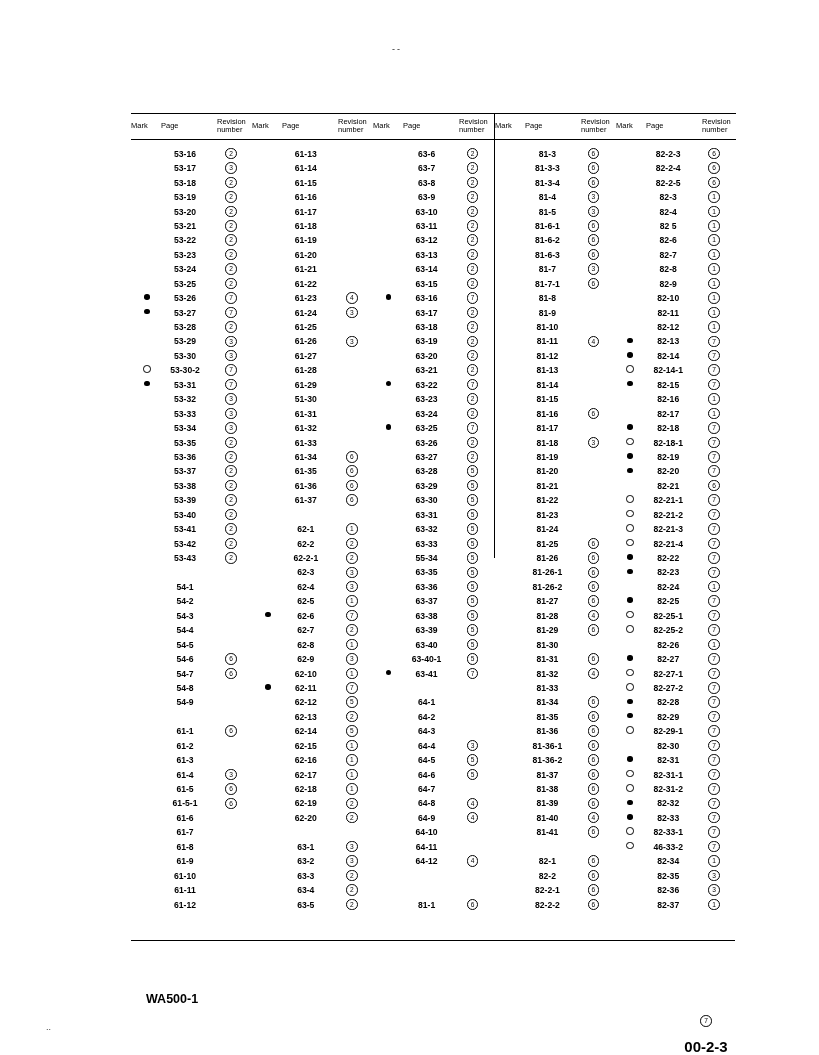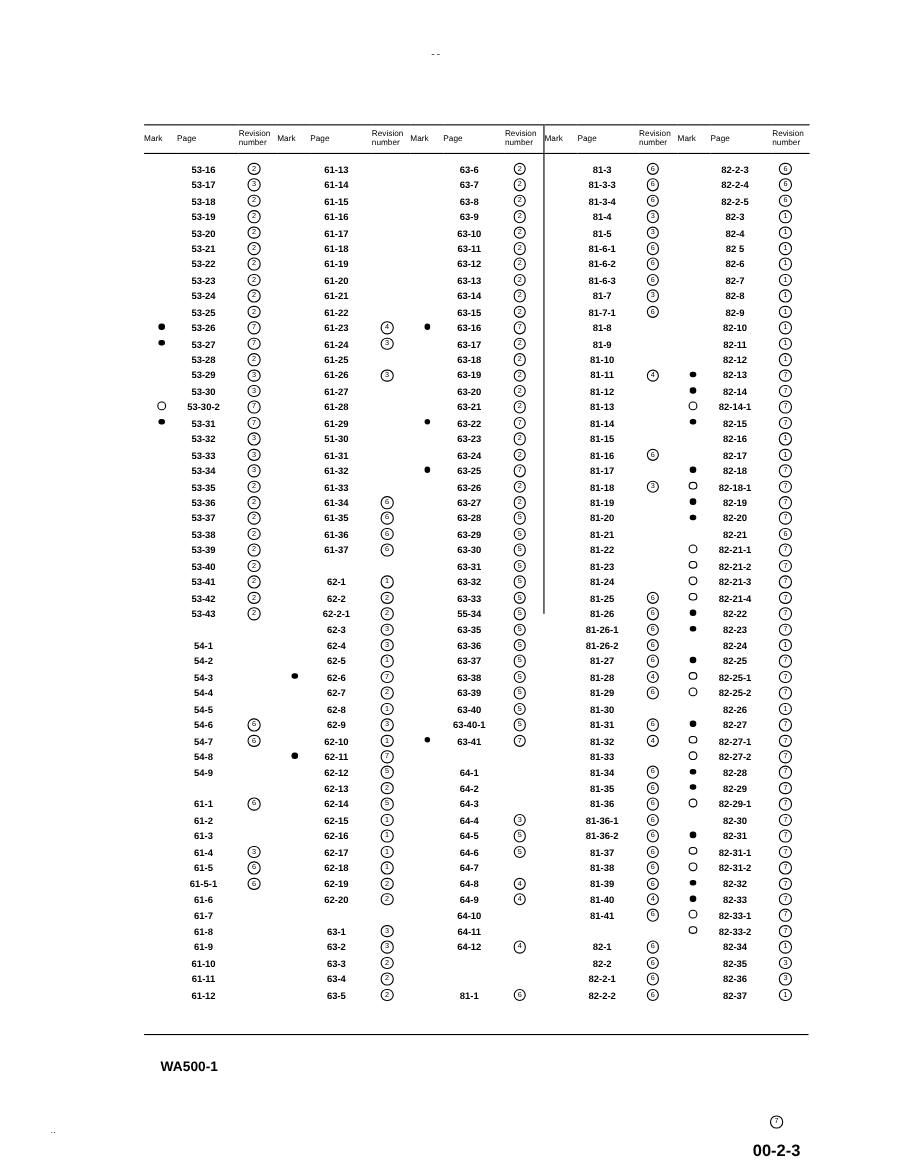--- a/index.html
+++ b/index.html
@@ -152,21 +152,21 @@
     font-size: 23px;
     color: #3a3a3a;
     opacity: 0.82;
     font-family: "Liberation Sans", sans-serif;
     letter-spacing: 0.2px;
     white-space: nowrap;
   }
   .footer-left {
     position: absolute;
     left: 146px;
-    top: 963px;
+    top: 992px;
     font-size: 12.5px;
     font-weight: bold;
   }
   .footer-right {
     position: absolute;
     left: 676px;
     top: 992px;
     font-size: 15px;
     font-weight: bold;
     text-align: center;
@@ -1525,21 +1525,21 @@
               <span class="pg">82-33</span>
               <span class="rv"><span class="circ">7</span></span>
             </div>
             <div class="row">
               <span class="mk"><span class="odot"></span></span>
               <span class="pg">82-33-1</span>
               <span class="rv"><span class="circ">7</span></span>
             </div>
             <div class="row">
               <span class="mk"><span class="odot"></span></span>
-              <span class="pg">82-33-2</span>
+              <span class="pg">46-33-2</span>
               <span class="rv"><span class="circ">7</span></span>
             </div>
             <div class="row">
               <span class="mk"></span>
               <span class="pg">82-34</span>
               <span class="rv"><span class="circ">1</span></span>
             </div>
             <div class="row">
               <span class="mk"></span>
               <span class="pg">82-35</span>

